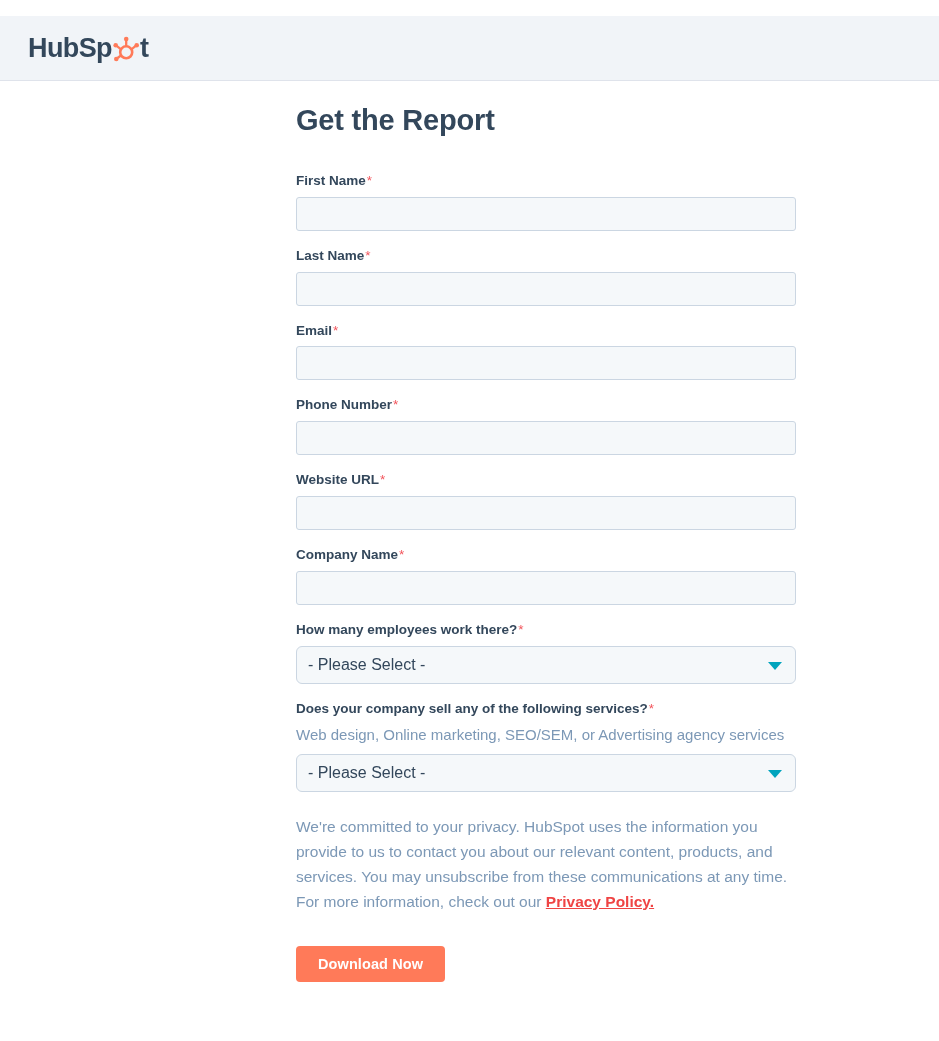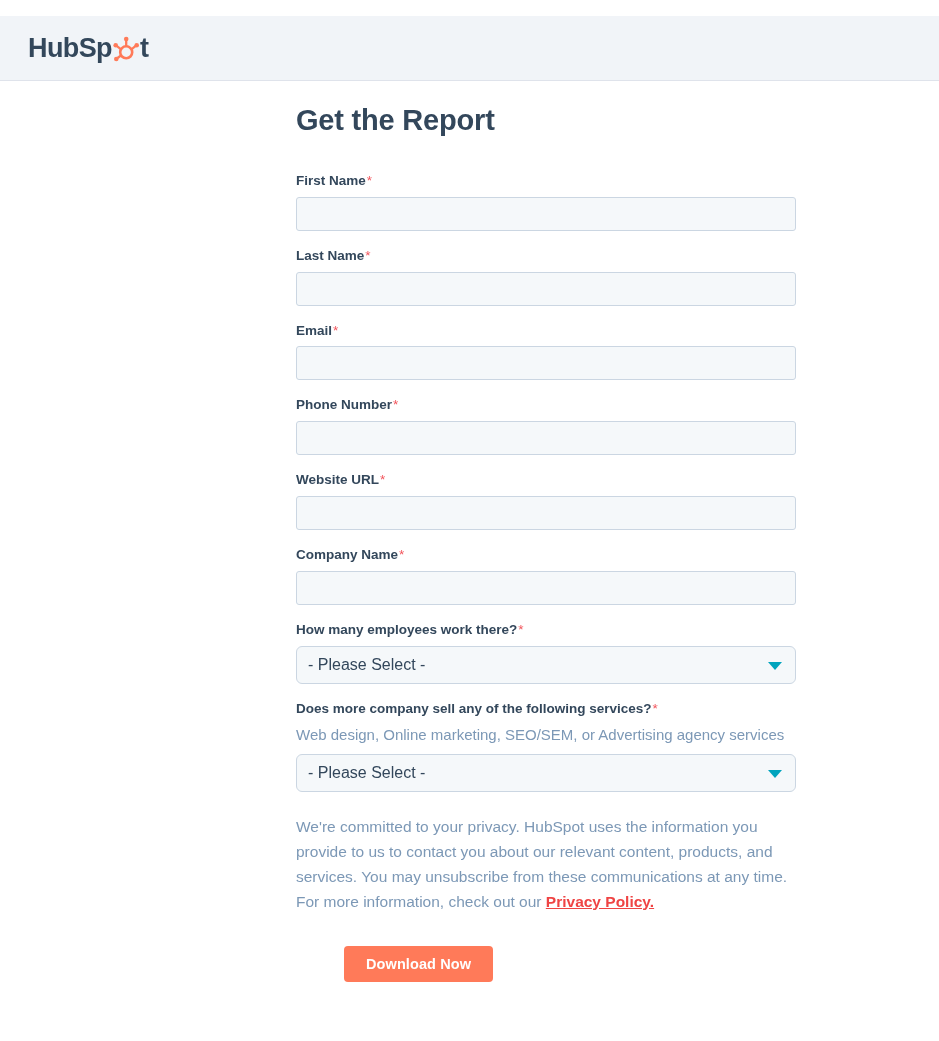--- a/index.html
+++ b/index.html
@@ -167,21 +167,20 @@
     border: none;
     border-radius: 4px;
     padding: 0 22px;
     height: 36px;
     line-height: 36px;
     font-size: 14.5px;
     font-weight: 600;
     font-family: "Liberation Sans", sans-serif;
     cursor: pointer;
     letter-spacing: 0.1px;
-    margin-left: 48px;
   }
 </style>
 </head>
 <body>
 
 <div class="site-header">
   <a class="logo" href="#">
     <span class="logo-text">HubSp</span>
     <span class="logo-sprocket">
       <svg viewBox="0 0 30 30" width="30" height="30" aria-hidden="true">
@@ -254,21 +253,21 @@
       <div class="select-wrap">
         <div class="select-box">
           <span>- Please Select -</span>
         </div>
         <span class="select-caret"></span>
       </div>
     </div>
 
     <div class="field">
       <label class="field-label">
-        <span>Does more company sell any of the following services?</span><span class="req">*</span>
+        <span>Does your company sell any of the following services?</span><span class="req">*</span>
       </label>
       <span class="field-desc">Web design, Online marketing, SEO/SEM, or Advertising agency services</span>
       <div class="select-wrap">
         <div class="select-box">
           <span>- Please Select -</span>
         </div>
         <span class="select-caret"></span>
       </div>
     </div>
 

